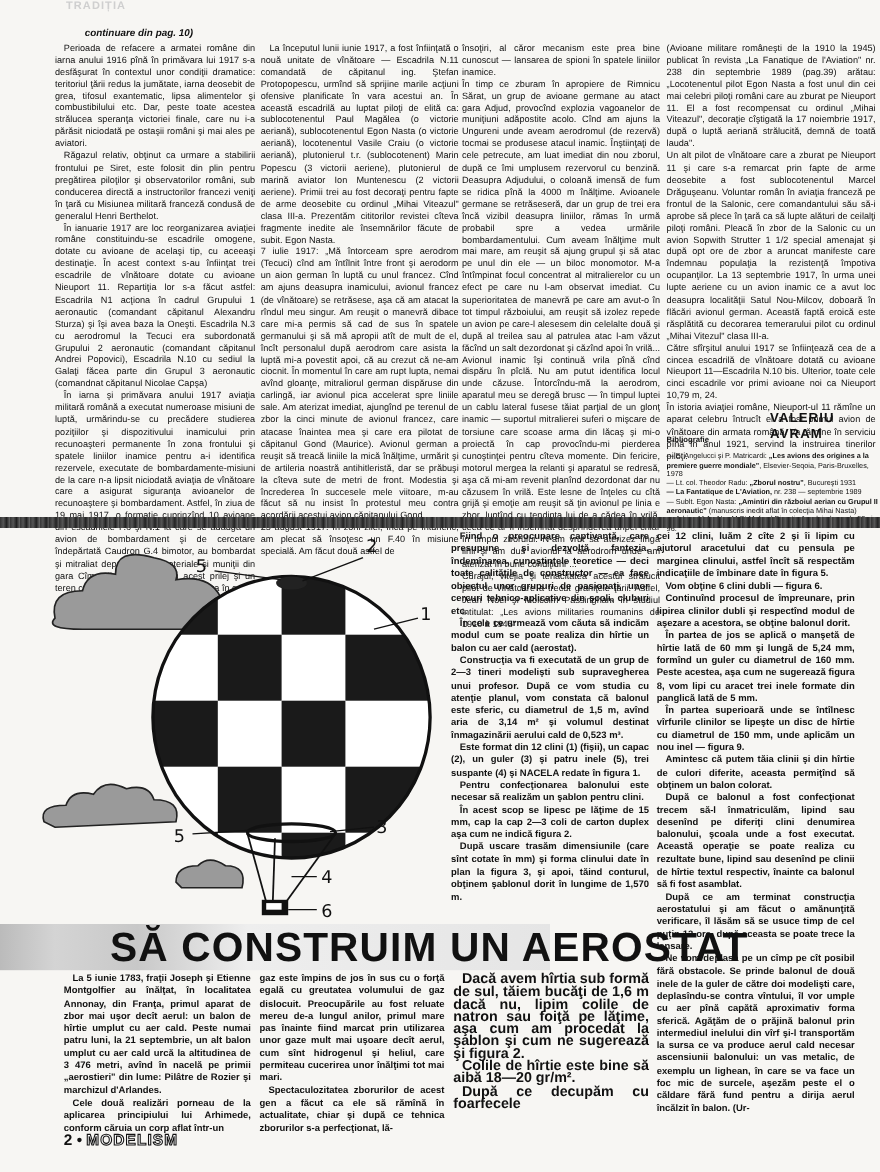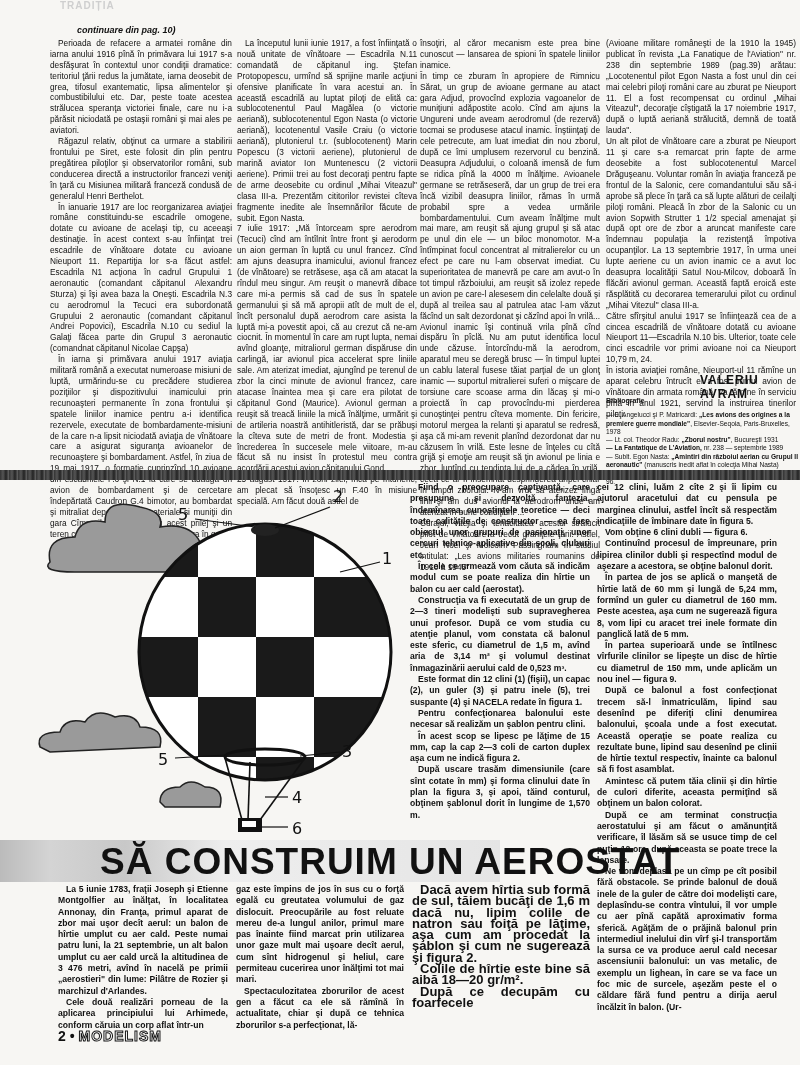--- a/index.html
+++ b/index.html
@@ -141,22 +141,22 @@
   <p>În acest scop se lipesc pe lăţime de 15 mm, cap la cap 2—3 coli de carton duplex aşa cum ne indică figura 2.</p>
   <p>După uscare trasăm dimensiunile (care sînt cotate în mm) şi forma clinului date în plan la figura 3, şi apoi, tăind conturul, obţinem şablonul dorit în lungime de 1,570 m.</p>
 </div>
 
 <div class="col" style="left:597px;top:482px;width:180px;font-weight:bold;font-size:8.6px;line-height:11.3px;">
   <p class="noind">cei 12 clini, luăm 2 cîte 2 şi îi lipim cu ajutorul aracetului dat cu pensula pe marginea clinului, astfel încît să respectăm indicaţiile de îmbinare date în figura 5.</p>
   <p>Vom obţine 6 clini dubli — figura 6.</p>
   <p>Continuînd procesul de împreunare, prin lipirea clinilor dubli şi respectînd modul de aşezare a acestora, se obţine balonul dorit.</p>
   <p>În partea de jos se aplică o manşetă de hîrtie lată de 60 mm şi lungă de 5,24 mm, formînd un guler cu diametrul de 160 mm. Peste acestea, aşa cum ne sugerează figura 8, vom lipi cu aracet trei inele formate din panglică lată de 5 mm.</p>
   <p>În partea superioară unde se întîlnesc vîrfurile clinilor se lipeşte un disc de hîrtie cu diametrul de 150 mm, unde aplicăm un nou inel — figura 9.</p>
+  <p>Amintesc că putem tăia clinii şi din hîrtie de culori diferite, aceasta permiţînd să obţinem un balon colorat.</p>
   <p>După ce balonul a fost confecţionat trecem să-l înmatriculăm, lipind sau desenînd pe diferiţi clini denumirea balonului, şcoala unde a fost executat. Această operaţie se poate realiza cu rezultate bune, lipind sau desenînd pe clinii de hîrtie textul respectiv, înainte ca balonul să fi fost asamblat.</p>
-  <p>Amintesc că putem tăia clinii şi din hîrtie de culori diferite, aceasta permiţînd să obţinem un balon colorat.</p>
   <p>După ce am terminat construcţia aerostatului şi am făcut o amănunţită verificare, îl lăsăm să se usuce timp de cel puţin 12 ore, după aceasta se poate trece la lansare.</p>
   <p>Ne vom deplasa pe un cîmp pe cît posibil fără obstacole. Se prinde balonul de două inele de la guler de către doi modelişti care, deplasîndu-se contra vîntului, îl vor umple cu aer pînă capătă aproximativ forma sferică. Agăţăm de o prăjină balonul prin intermediul inelului din vîrf şi-l transportăm la sursa ce va produce aerul cald necesar ascensiunii balonului: un vas metalic, de exemplu un lighean, în care se va face un foc mic de surcele, aşezăm peste el o căldare fără fund pentru a dirija aerul încălzit în balon. (Ur-</p>
 </div>
 
 <div class="headline-band"></div>
 <h1 class="headline" style="margin:0;">SĂ CONSTRUIM UN AEROSTAT</h1>
 
 <div class="col" style="left:58px;top:884px;width:170px;font-weight:bold;font-size:8.6px;line-height:11.3px;">
   <p>La 5 iunie 1783, fraţii Joseph şi Etienne Montgolfier au înălţat, în localitatea Annonay, din Franţa, primul aparat de zbor mai uşor decît aerul: un balon de hîrtie umplut cu aer cald. Peste numai patru luni, la 21 septembrie, un alt balon umplut cu aer cald urcă la altitudinea de 3 476 metri, avînd în nacelă pe primii „aerostieri" din lume: Pilâtre de Rozier şi marchizul d'Arlandes.</p>
   <p>Cele două realizări porneau de la aplicarea principiului lui Arhimede, conform căruia un corp aflat într-un</p>

